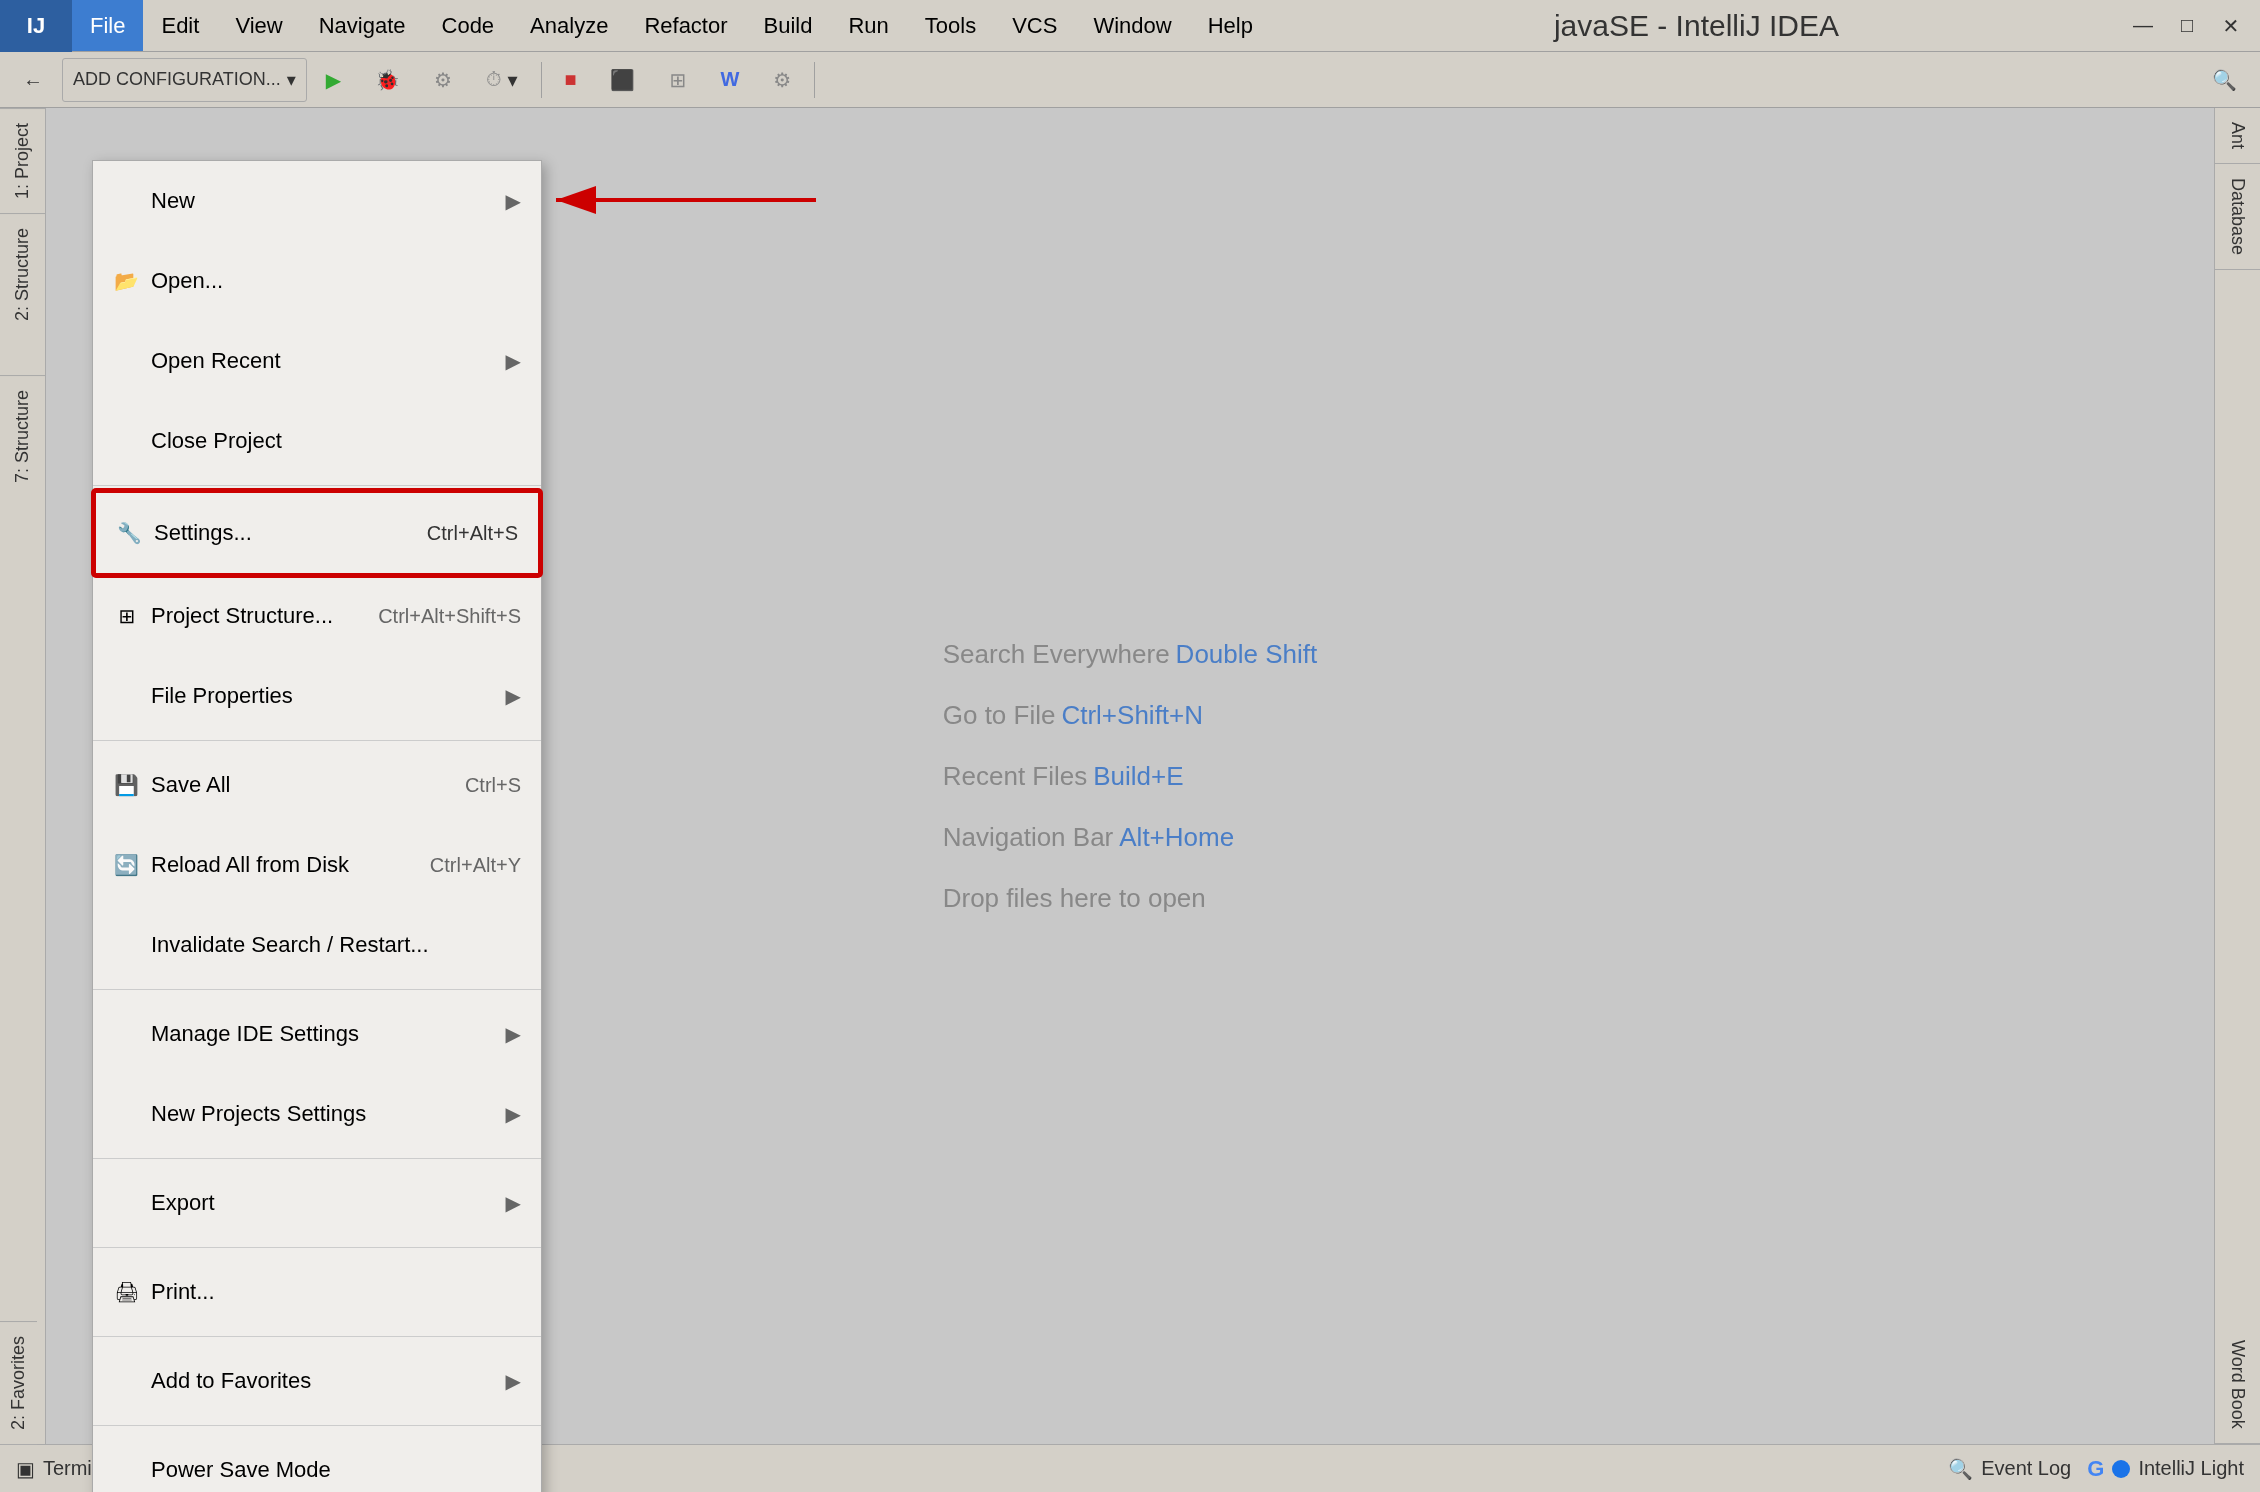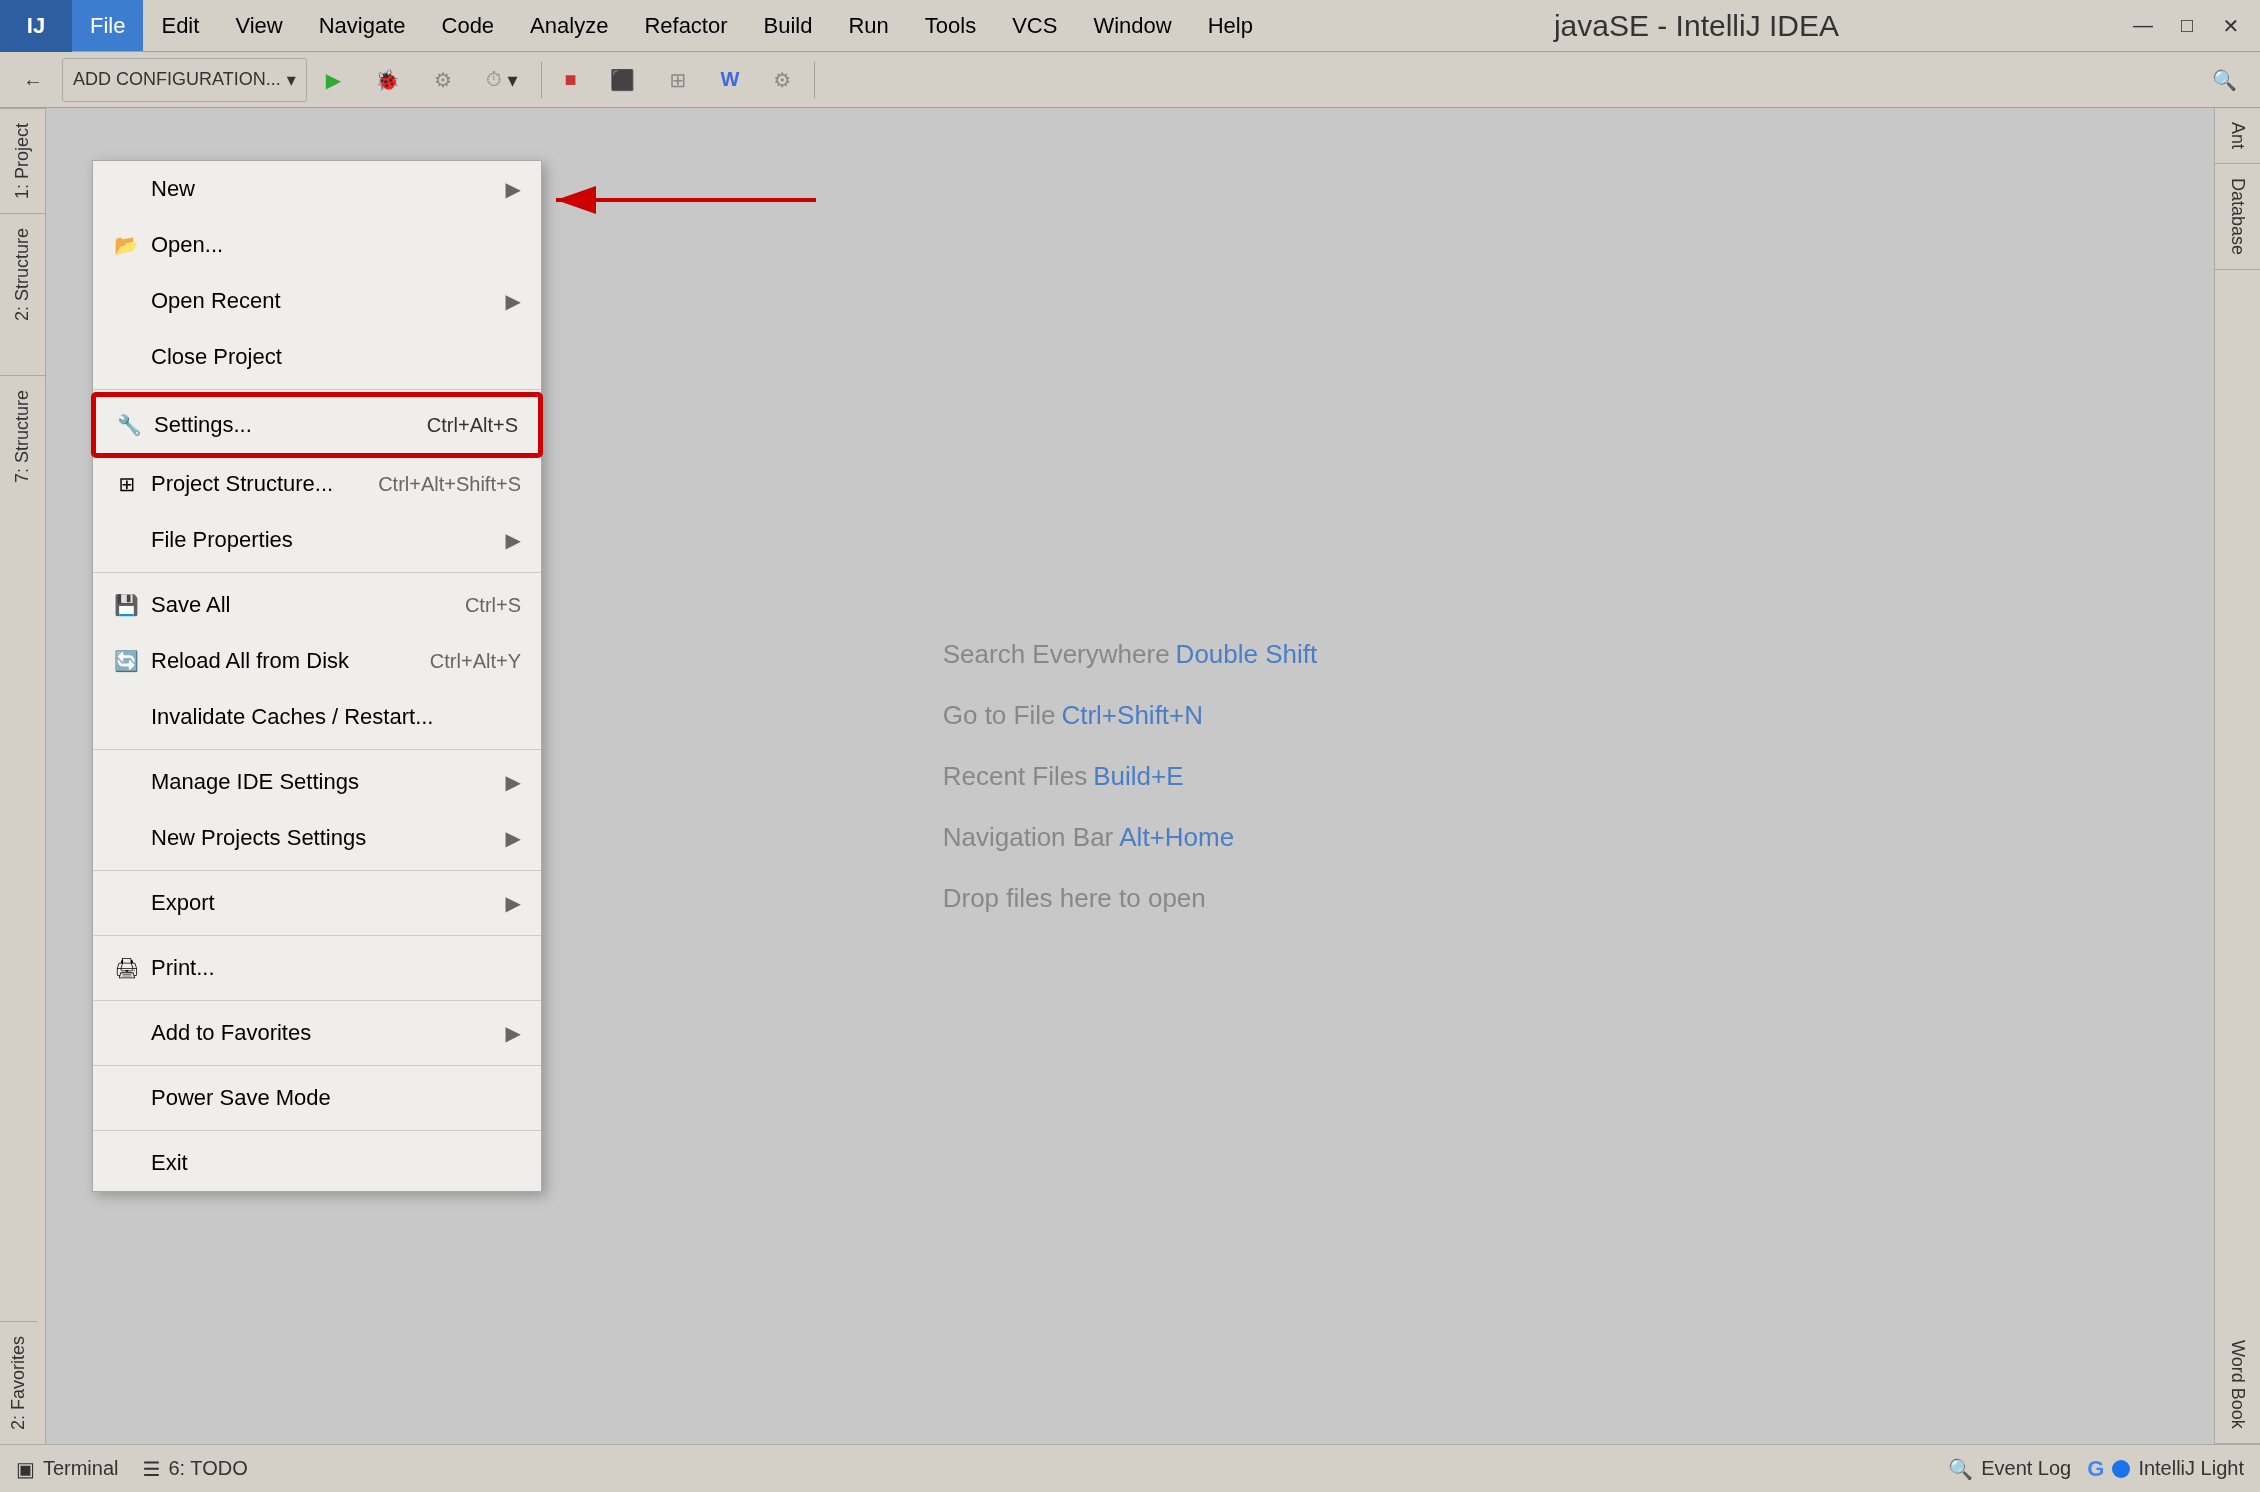--- a/index.html
+++ b/index.html
@@ -209,21 +209,21 @@
       width: 450px;
       background: #f0eeeb;
       border: 1px solid #aaa;
       box-shadow: 4px 4px 12px rgba(0,0,0,0.25);
       z-index: 200;
       font-size: 22px;
     }
     .menu-entry {
       display: flex;
       align-items: center;
-      padding: 15px 20px;
+      padding: 27px 20px;
       cursor: pointer;
       color: #000;
       position: relative;
       min-height: 44px;
     }
     .menu-entry.settings-highlighted {
       
       outline: 3px solid #cc0000;
       outline-offset: -1px;
     }
@@ -467,21 +467,21 @@
       </div>
 
       <div class="menu-entry">
         <span class="menu-entry-icon">🔄</span>
         <span class="menu-entry-label">Reload All from Disk</span>
         <span class="menu-entry-shortcut">Ctrl+Alt+Y</span>
       </div>
 
       <div class="menu-entry">
         <span class="menu-entry-icon"></span>
-        <span class="menu-entry-label">Invalidate Caches / Restart...</span>
+        <span class="menu-entry-label">Invalidate Search / Restart...</span>
       </div>
       <div class="menu-separator"></div>
 
       <div class="menu-entry">
         <span class="menu-entry-icon"></span>
         <span class="menu-entry-label">Manage IDE Settings</span>
         <span class="menu-entry-arrow">▶</span>
       </div>
 
       <div class="menu-entry">

